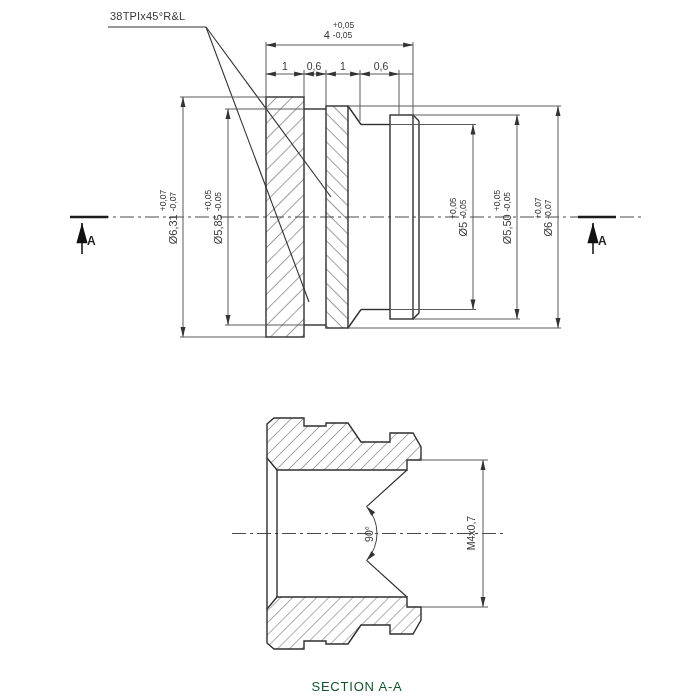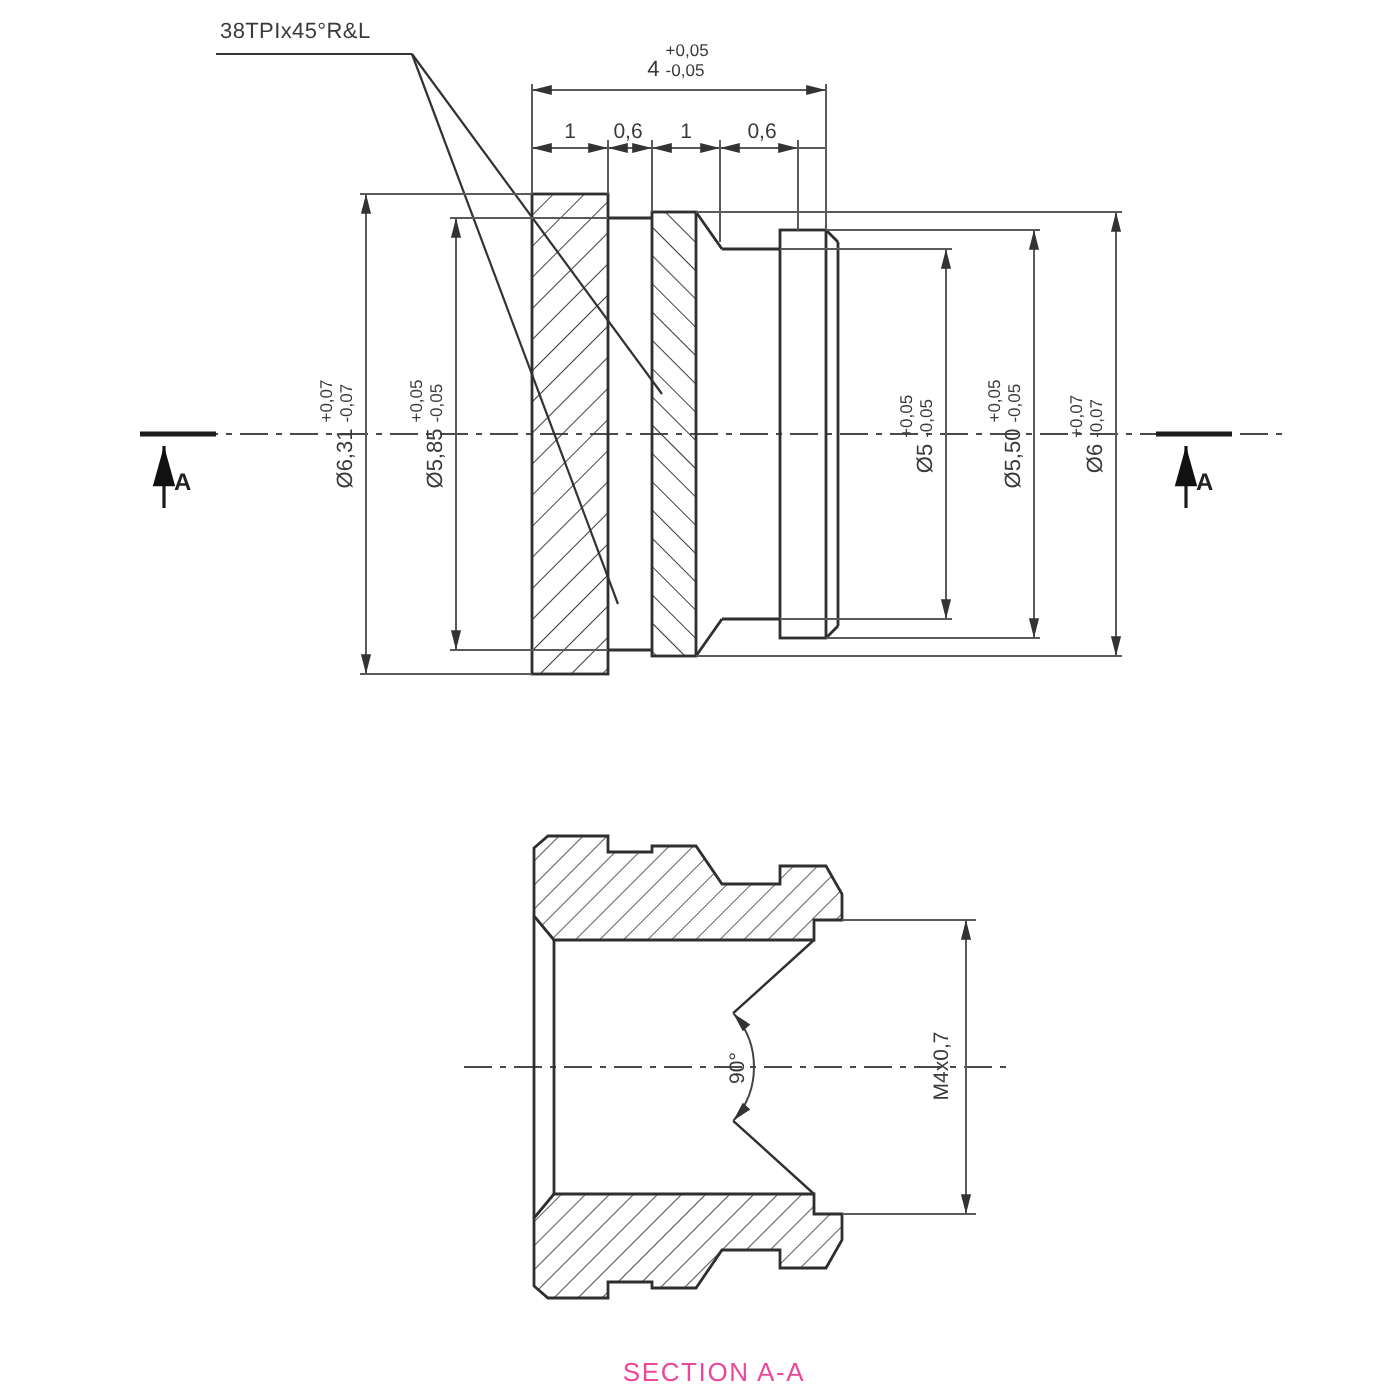--- a/index.html
+++ b/index.html
@@ -8,21 +8,21 @@
   svg{position:absolute;left:0;top:0;}
   .lbl{position:absolute;white-space:nowrap;color:#3a3a3a;}
   .note{font-size:11px;letter-spacing:0.2px;}
   .dimblock{display:flex;align-items:flex-end;gap:3px;transform:translate(-50%,-50%);}
   .rot{transform:translate(-50%,-50%) rotate(-90deg);}
   .nom{font-size:11px;line-height:1;}
   .tol{display:flex;flex-direction:column;font-size:8.5px;line-height:1.15;text-align:left;}
   .seg{font-size:10.5px;transform:translate(-50%,-50%);}
   .cutA{font-size:12px;font-weight:bold;color:#222;}
   .small-rot{font-size:10.5px;transform:translate(-50%,-50%) rotate(-90deg);}
-  .sectitle{font-size:13px;letter-spacing:0.8px;color:#ec4899;transform:translate(-50%,-50%);}
+  .sectitle{font-size:13px;letter-spacing:0.8px;color:#14532d;transform:translate(-50%,-50%);}
 </style>
 </head>
 <body>
 
 <div id="canvas">
 
   <svg width="700" height="700" viewBox="0 0 700 700">
     <defs>
       <pattern id="knR" patternUnits="userSpaceOnUse" width="11" height="11" patternTransform="rotate(45)">
         <line x1="0" y1="0" x2="0" y2="11" stroke="#3d3d3d" stroke-width="1"></line>

